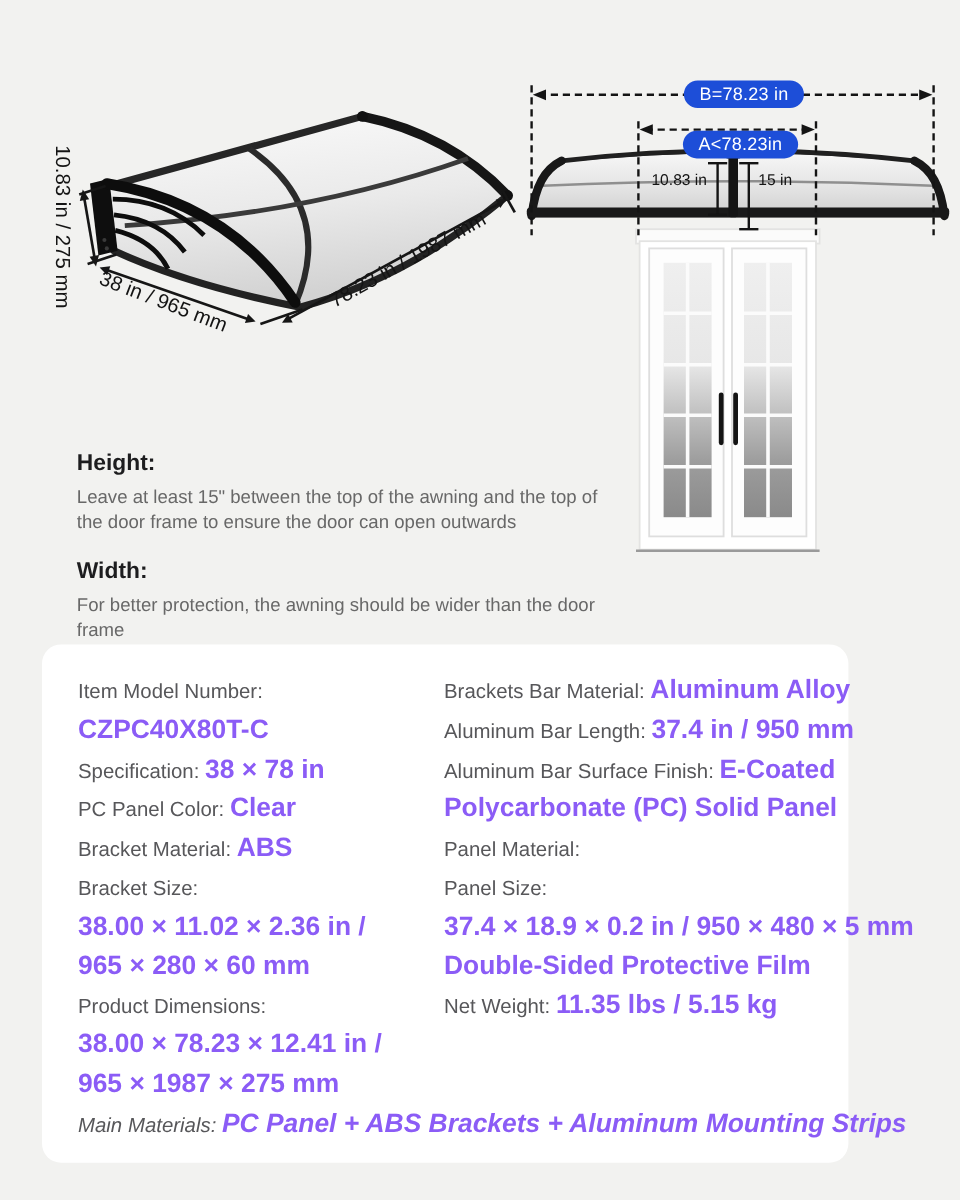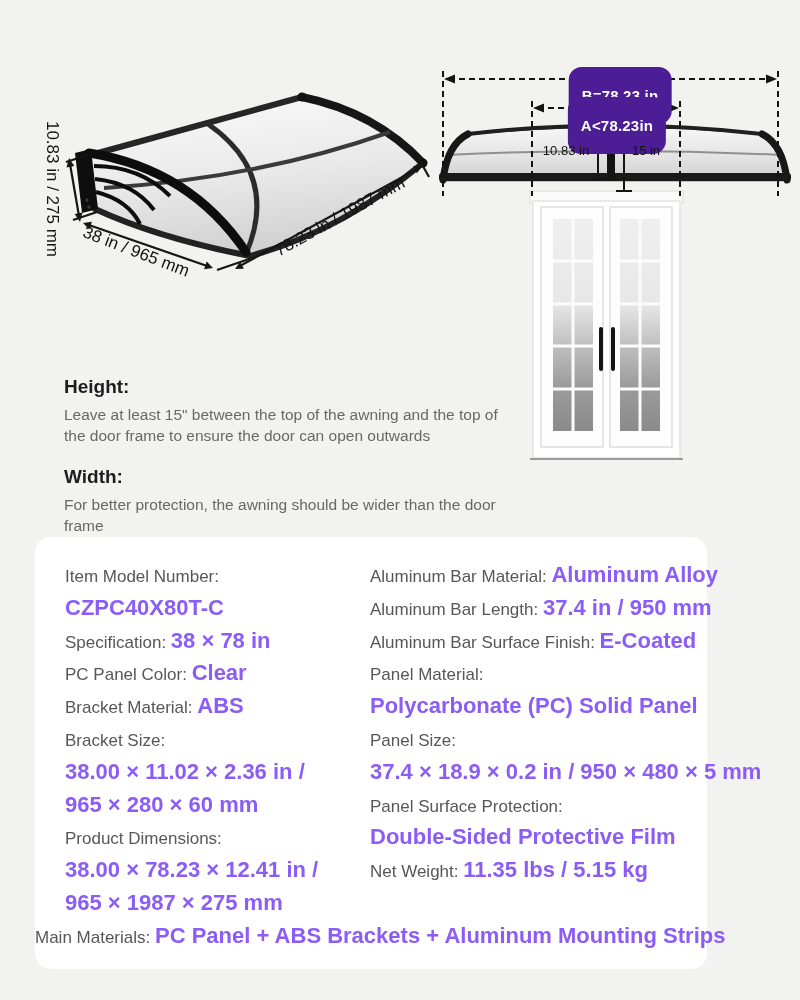--- a/index.html
+++ b/index.html
@@ -6,43 +6,43 @@
   body{font-family:"Liberation Sans",sans-serif;background:#e8e8e6;}
   .page{position:relative;width:800px;height:1000px;background:#f2f2f0;overflow:hidden;margin:0 auto;}
 
   
   .dim{position:absolute;font-size:17px;font-weight:500;color:#141414;text-align:center;white-space:nowrap;}
   .dim-v{left:-28px;top:179px;width:160px;transform:rotate(90deg);}
   .dim-38{left:56px;top:242px;width:160px;transform:rotate(21deg);}
   .dim-78{left:240px;top:207px;width:200px;transform:rotate(-29deg);}
 
   
-  .pill{position:absolute;transform:translateX(-50%);background:#4c1d95;color:#fff;
-        font-size:15px;font-weight:700;letter-spacing:.2px;padding:19px 13px;border-radius:13px;
+  .pill{position:absolute;transform:translateX(-50%);background:#1d4ed8;color:#fff;
+        font-size:15px;font-weight:400;letter-spacing:.2px;padding:2px 13px;border-radius:13px;
         white-space:nowrap;line-height:19px;}
   .pill-b{left:620px;top:67px;}
-  .pill-a{left:617px;top:97px;}
+  .pill-a{left:617px;top:109px;}
   .flabel{position:absolute;transform:translate(-50%,-50%);font-size:13px;font-weight:400;color:#141414;white-space:nowrap;}
   .flabel-h{left:566px;top:150px;}
   .flabel-c{left:646px;top:150px;}
 
   
   .notes{position:absolute;left:64px;top:350px;width:475px;margin-top:26px;}
   .notes h3{margin:0 0 6px 0;font-size:19px;font-weight:700;color:#1d1d1f;}
   .notes p{margin:0 0 20px 0;font-size:15.5px;line-height:21px;color:#686868;width:458px;}
 
   
   .panel{position:absolute;left:35px;top:537px;width:672px;height:432px;background:#ffffff;border-radius:16px;}
   .cols{display:flex;padding:22px 24px 0 30px;}
   .col-left{width:305px;flex:none;}
   .col-right{flex:1;}
   .srow{height:32.8px;line-height:32.8px;font-size:17px;white-space:nowrap;}
   .lab{color:#57575a;}
   .val{color:#8b5cf6;font-weight:700;font-size:22px;}
-  .footer-row{}
+  .footer-row{padding-left:30px;font-style:italic;}
 
   svg{position:absolute;display:block;}
   .svg3d{left:40px;top:70px;}
   .svgfront{left:430px;top:55px;}
 </style>
 </head>
 <body>
 
 <div class="page">
 
@@ -192,28 +192,27 @@
         <div class="srow"><span class="lab">PC Panel Color: </span><span class="val">Clear</span></div>
         <div class="srow"><span class="lab">Bracket Material: </span><span class="val">ABS</span></div>
         <div class="srow"><span class="lab">Bracket Size:</span><span class="val"></span></div>
         <div class="srow"><span class="lab"></span><span class="val">38.00 × 11.02 × 2.36 in /</span></div>
         <div class="srow"><span class="lab"></span><span class="val">965 × 280 × 60 mm</span></div>
         <div class="srow"><span class="lab">Product Dimensions:</span><span class="val"></span></div>
         <div class="srow"><span class="lab"></span><span class="val">38.00 × 78.23 × 12.41 in /</span></div>
         <div class="srow"><span class="lab"></span><span class="val">965 × 1987 × 275 mm</span></div>
       </div>
       <div class="col-right">
-        <div class="srow"><span class="lab">Aluminum Bar Material: </span><span class="val">Aluminum Alloy</span></div>
+        <div class="srow"><span class="lab">Brackets Bar Material: </span><span class="val">Aluminum Alloy</span></div>
         <div class="srow"><span class="lab">Aluminum Bar Length: </span><span class="val">37.4 in / 950 mm</span></div>
         <div class="srow"><span class="lab">Aluminum Bar Surface Finish: </span><span class="val">E-Coated</span></div>
+        <div class="srow"><span class="lab"></span><span class="val">Polycarbonate (PC) Solid Panel</span></div>
         <div class="srow"><span class="lab">Panel Material:</span><span class="val"></span></div>
-        <div class="srow"><span class="lab"></span><span class="val">Polycarbonate (PC) Solid Panel</span></div>
         <div class="srow"><span class="lab">Panel Size:</span><span class="val"></span></div>
         <div class="srow"><span class="lab"></span><span class="val">37.4 × 18.9 × 0.2 in / 950 × 480 × 5 mm</span></div>
-        <div class="srow"><span class="lab">Panel Surface Protection:</span><span class="val"></span></div>
         <div class="srow"><span class="lab"></span><span class="val">Double-Sided Protective Film</span></div>
         <div class="srow"><span class="lab">Net Weight: </span><span class="val">11.35 lbs / 5.15 kg</span></div>
       </div>
     </div>
     <div class="srow footer-row"><span class="lab">Main Materials: </span><span class="val">PC Panel + ABS Brackets + Aluminum Mounting Strips</span></div>
   </div>
 
 </div>
 
 </body></html>

